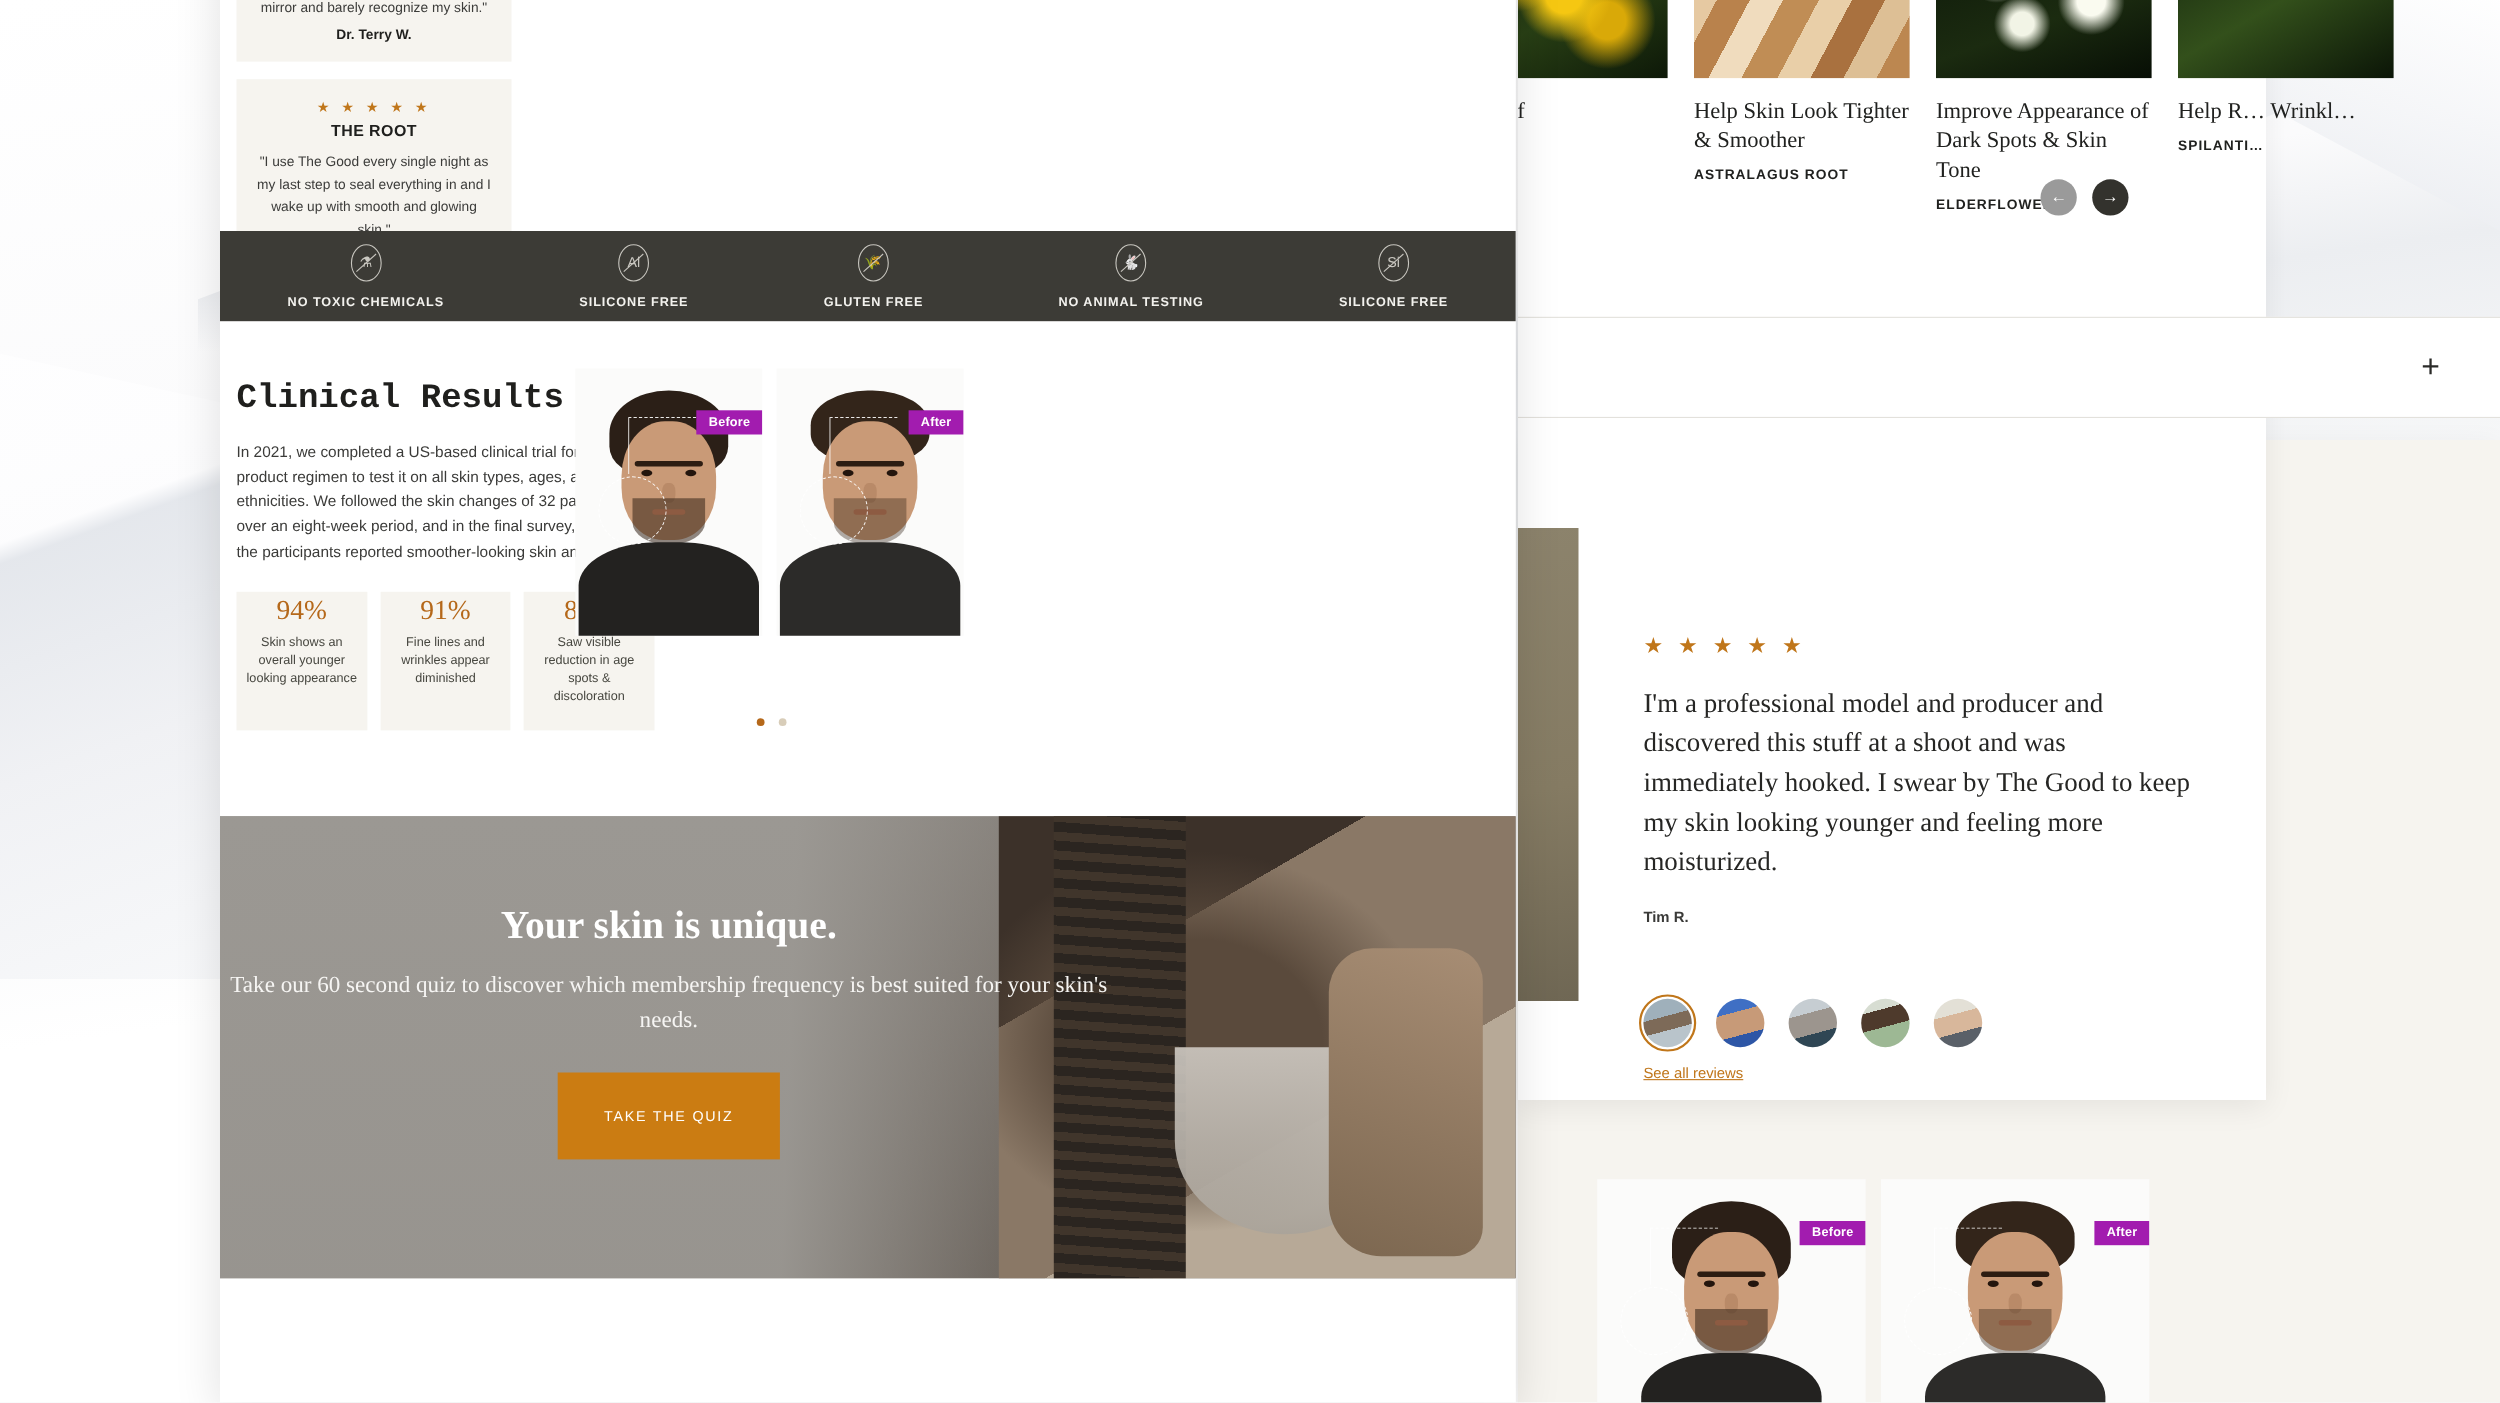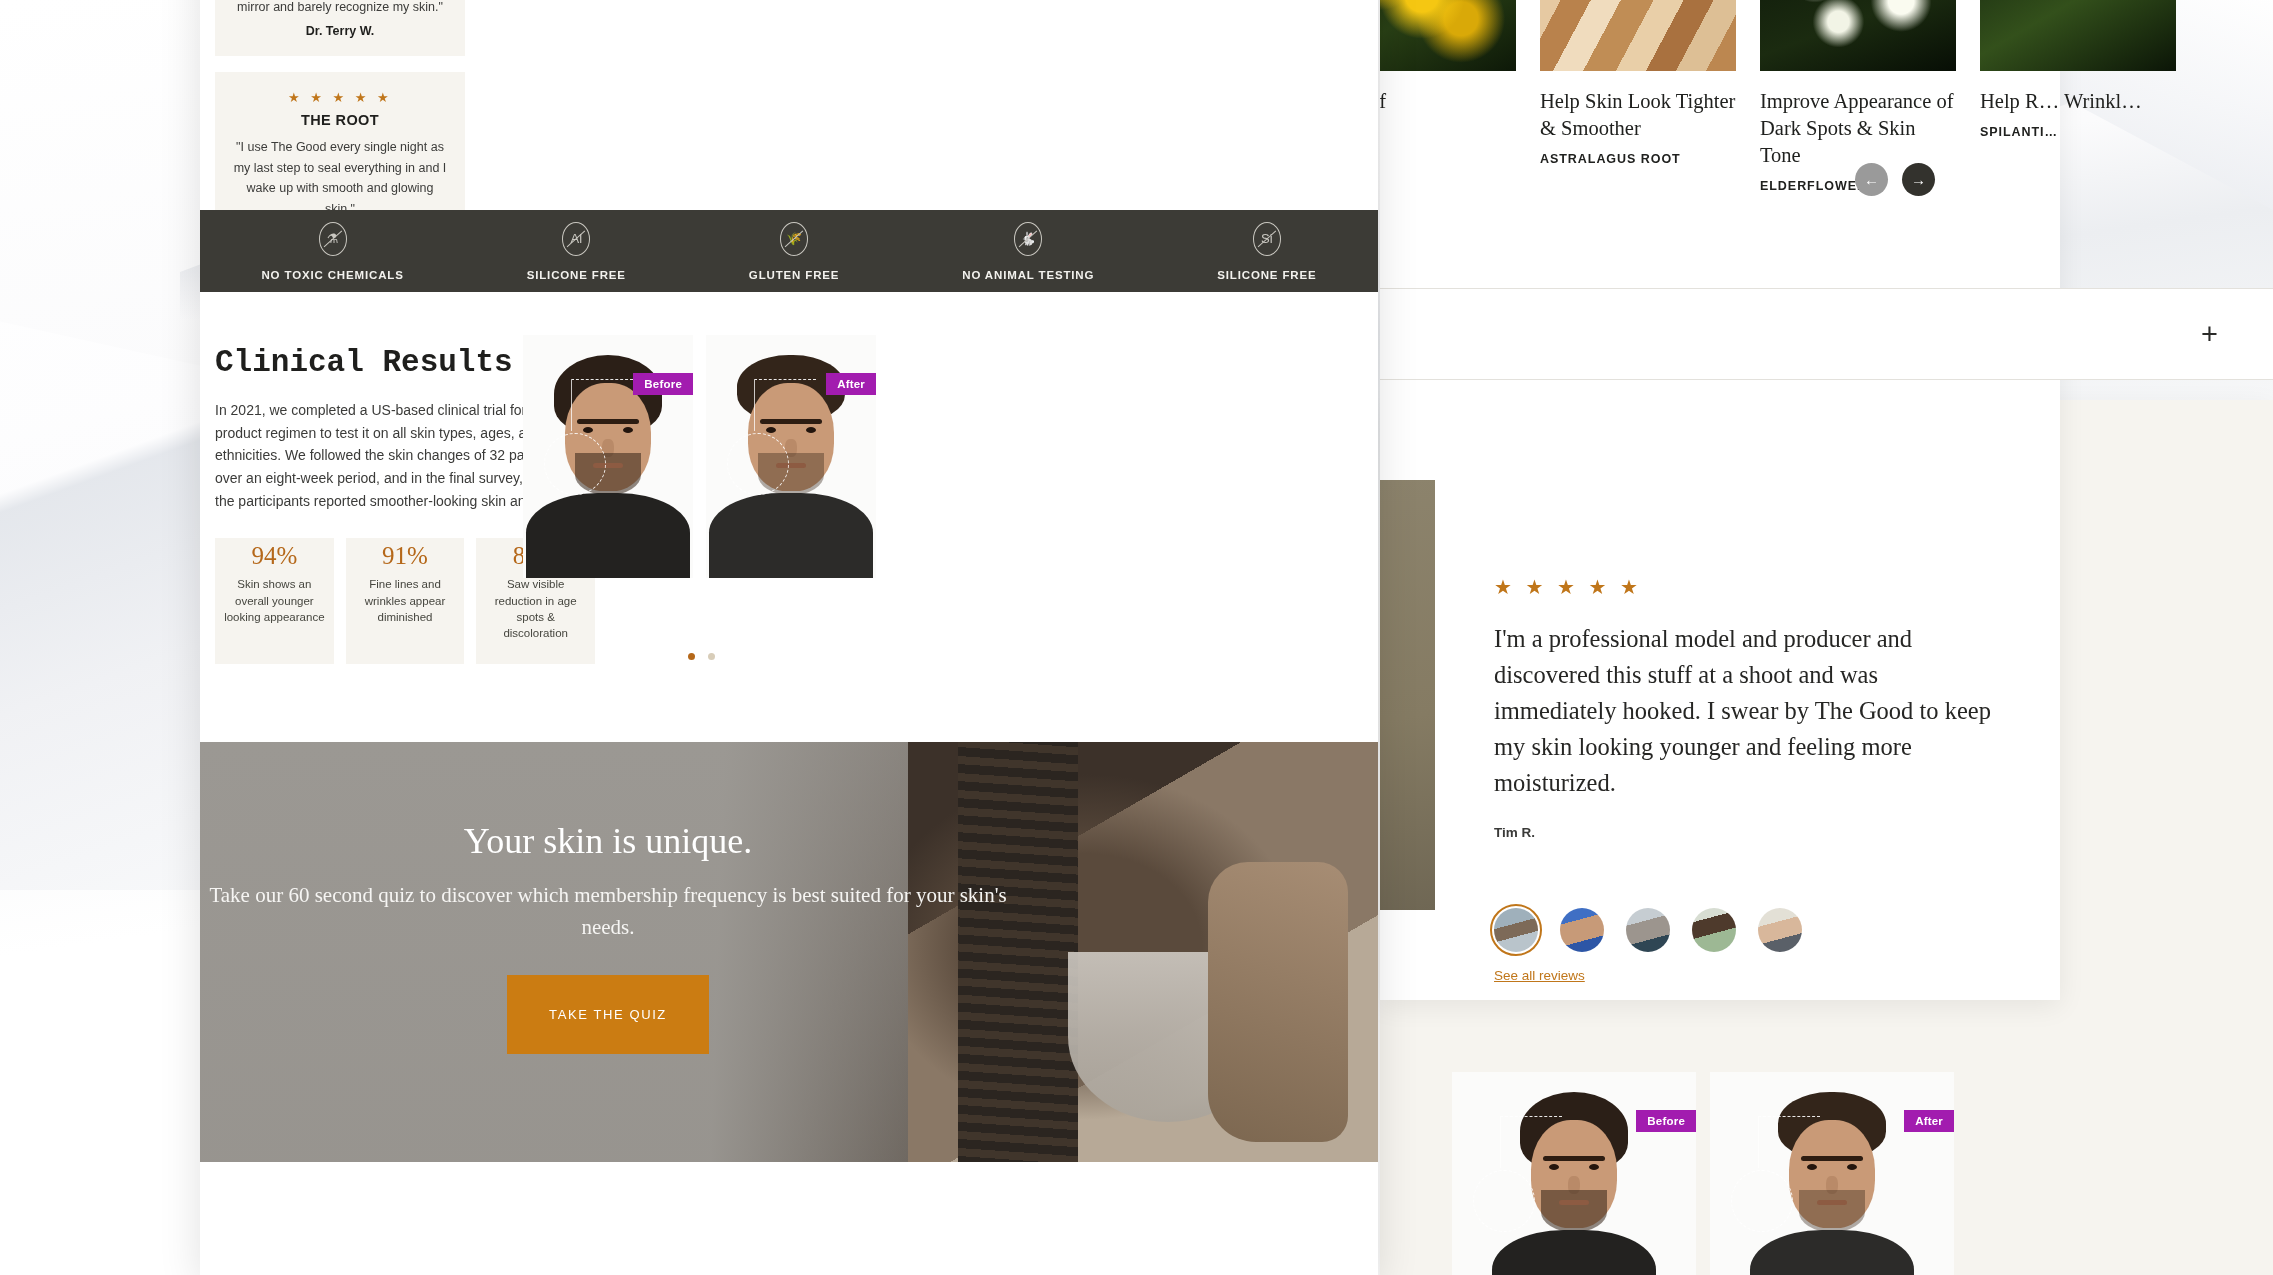--- a/index.html
+++ b/index.html
@@ -247,21 +247,21 @@
   }
   .quiz-dread {
     position: absolute; right: 300px; top: -30px; width: 120px; height: 470px;
     background: repeating-linear-gradient(4deg, #2b2520 0 9px, #40352b 9px 17px);
   }
   .quiz-hand {
     position: absolute; right: 30px; top: 120px; width: 140px; height: 280px;
     background: linear-gradient(200deg,#a78d74,#7c6750); border-radius: 40px 30px 26px 48px;
   }
   .quiz-inner { position: absolute; left: 0; top: 78px; width: 816px; text-align: center; }
-  .quiz-h { font-family: "Liberation Serif", serif; font-size: 36px; color: #fff; }
+  .quiz-h { font-family: "Liberation Serif", serif; font-size: 36px; color: #fff; font-weight: bold; }
   .quiz-p { font-family: "Liberation Serif", serif; font-size: 21px; line-height: 1.5; color: #f6f5f3; margin-top: 18px; }
   .quiz-btn {
     display: inline-block; margin-top: 32px;
     background: #cb7c12; color: #fff;
     font-size: 13px; font-weight: 400; letter-spacing: 1.6px;
     padding: 32px 42px; border: none; cursor: pointer;
   }
 </style>
 </head>
 <body>

